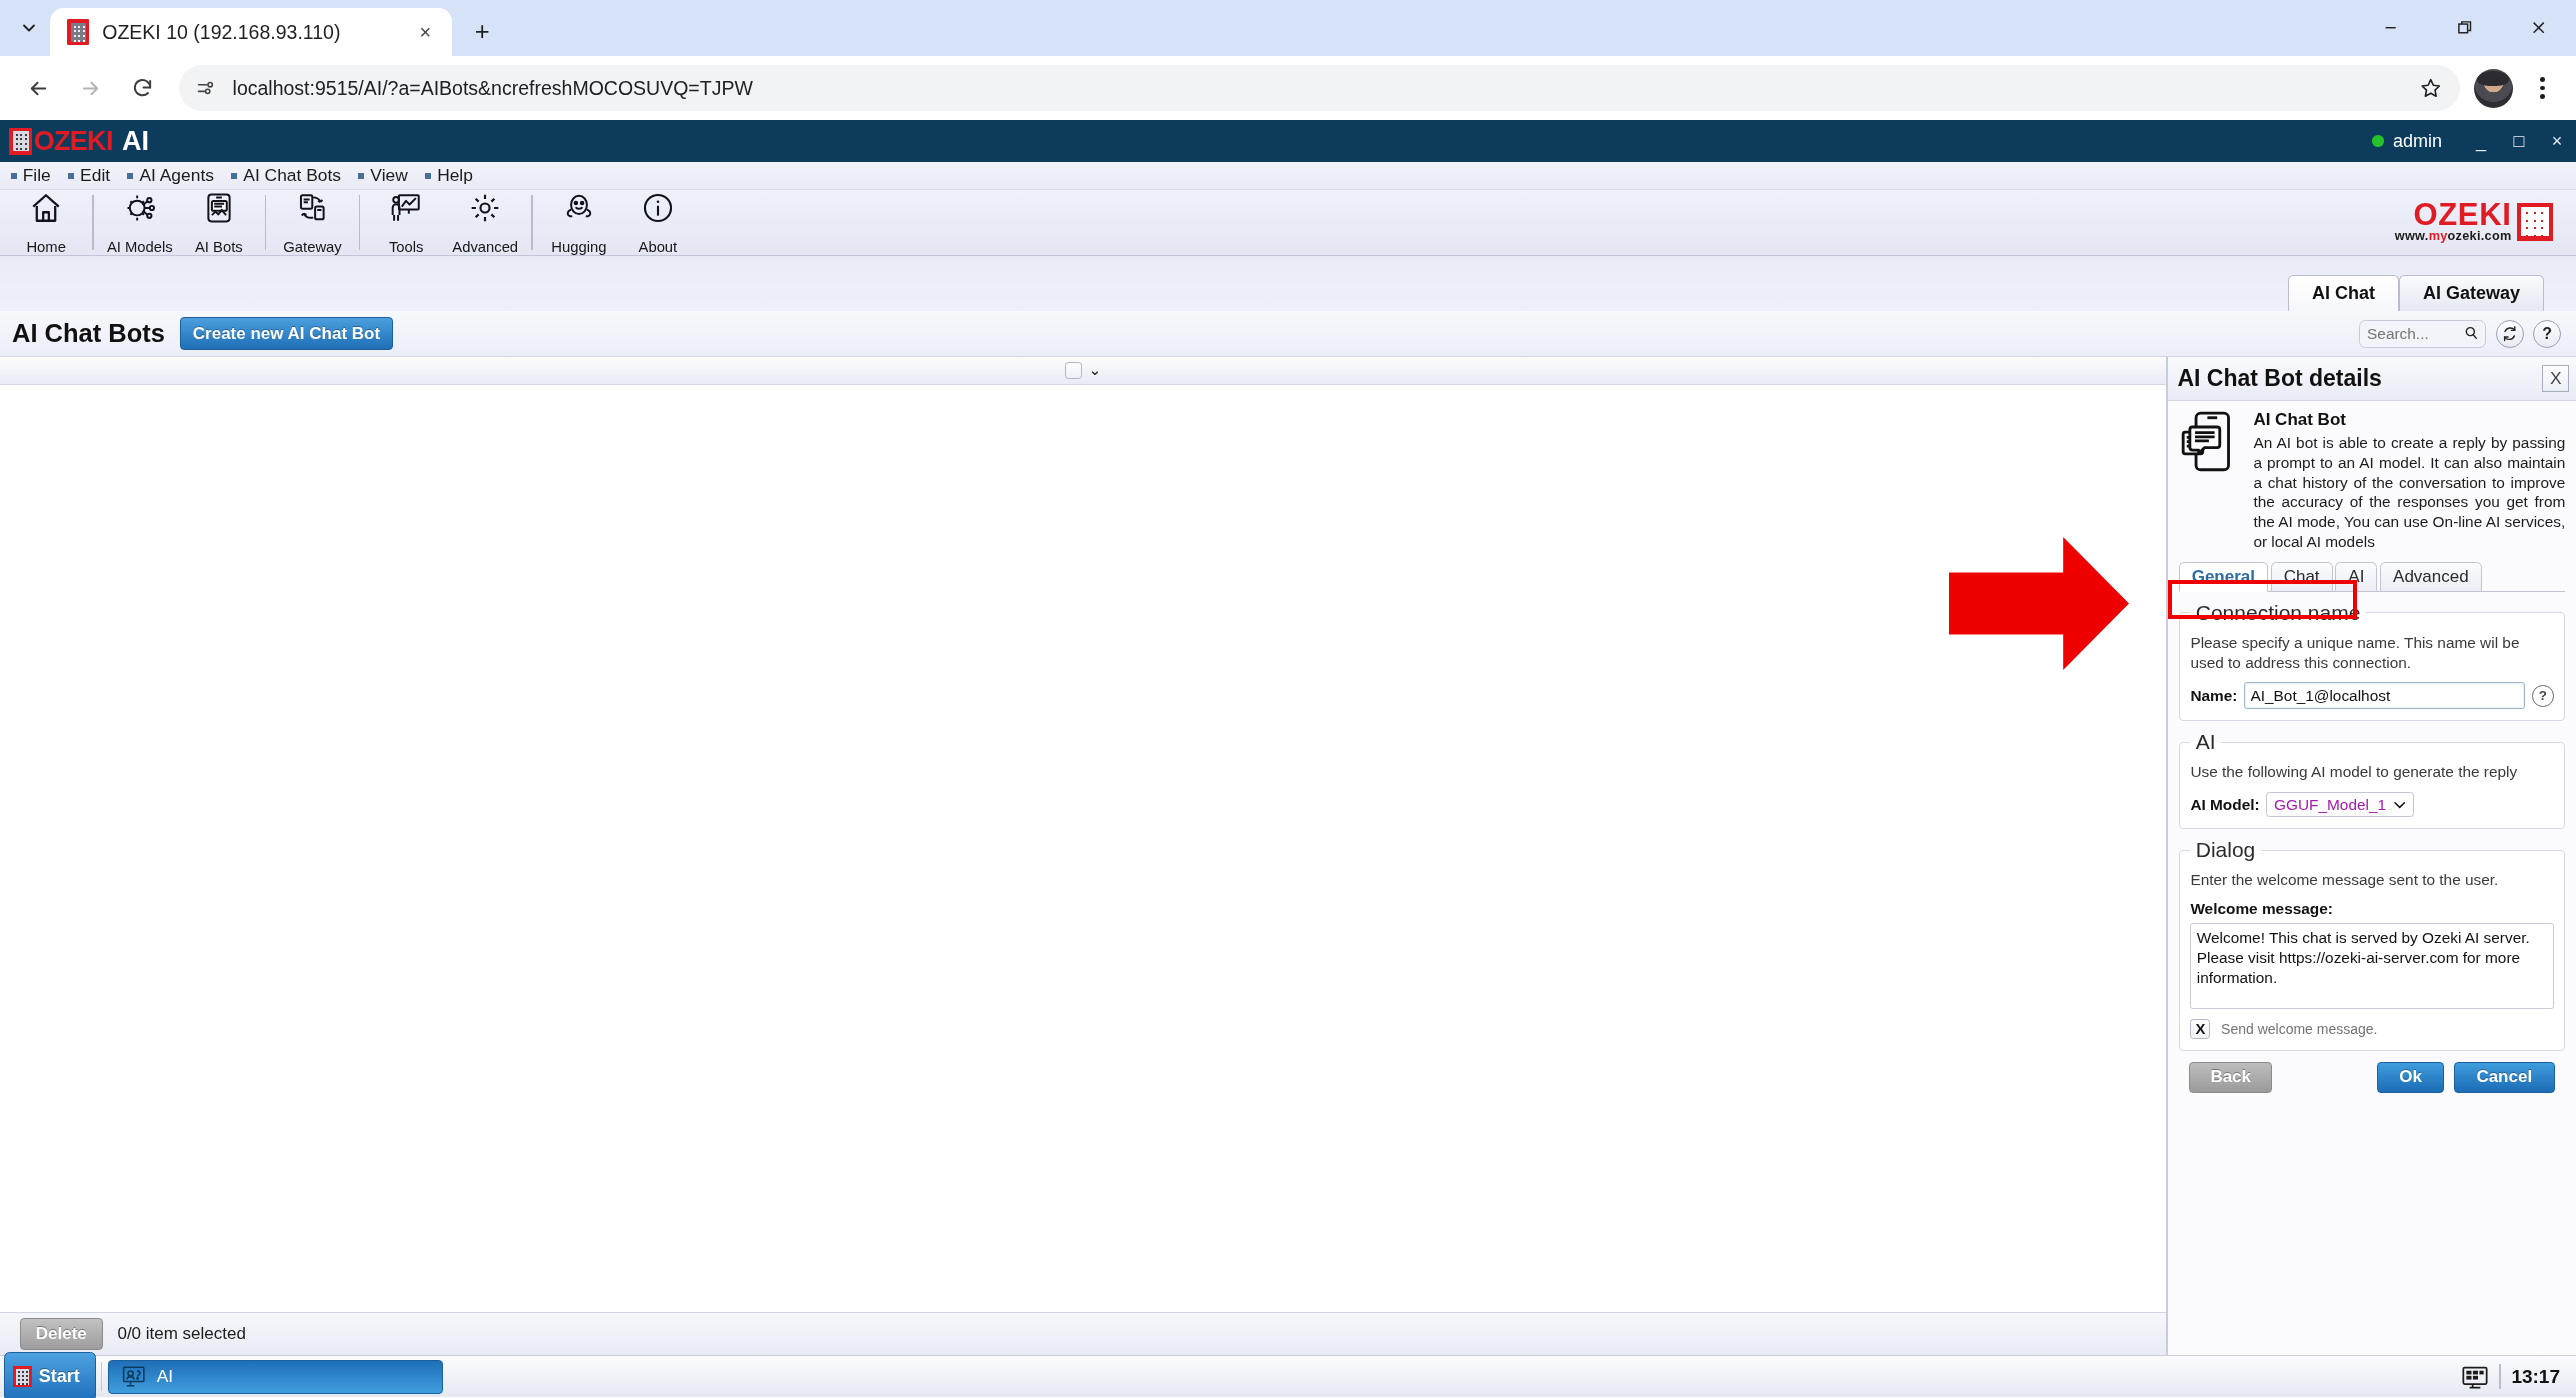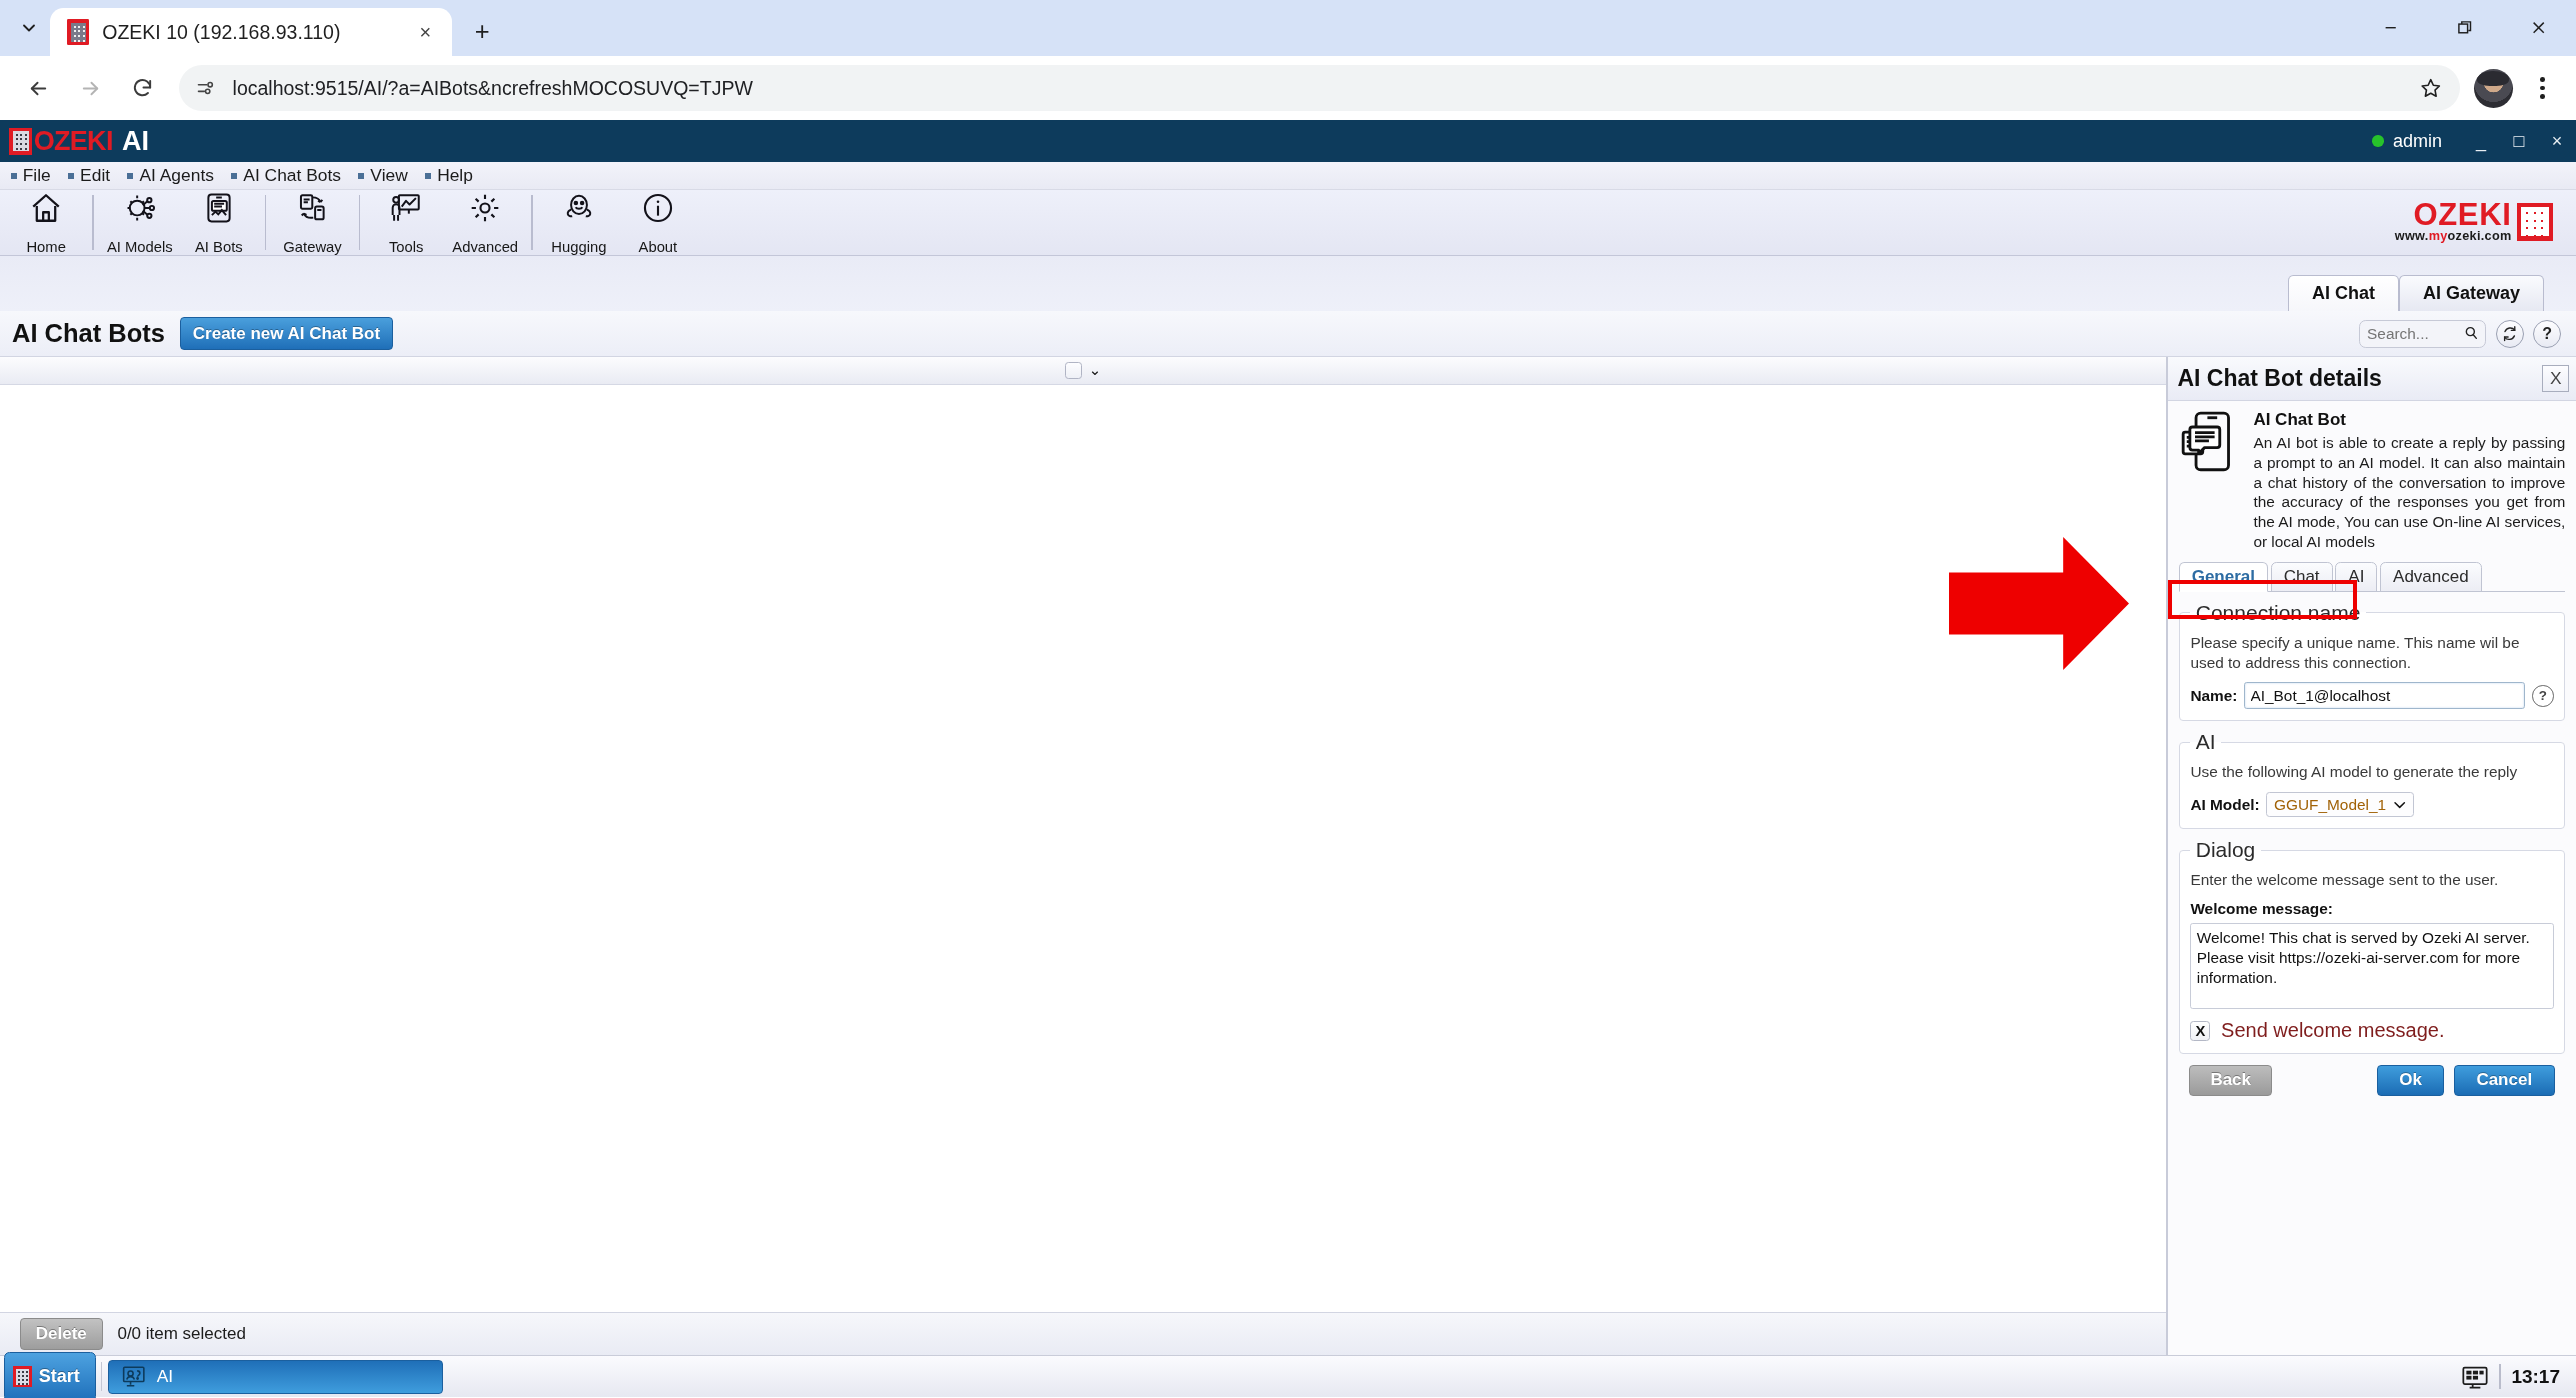--- a/index.html
+++ b/index.html
@@ -440,21 +440,21 @@
     display:flex; align-items:center; justify-content:center;
     font-size: 13.4px; font-weight: bold; flex: 0 0 auto;
   }
   .select-box {
     height: 25.5px;
     border: 0.7px solid #c2c6d3;
     border-radius: 3.4px;
     background: #fdfdfe;
     display: inline-flex; align-items: center;
     gap: 6.7px; padding: 0 6.7px;
-    font-size: 15.4px; color:#a16207;
+    font-size: 15.4px; color:#a21caf;
   }
   .select-caret { font-size: 13.4px; color:#111; }
 
   .ai-highlight {
     position: absolute;
     left: 2168px; top: 580px;
     width: 189px; height: 39px;
     border: 4px solid #ee0000;
     z-index: 40;
     pointer-events: none;
@@ -474,21 +474,21 @@
     outline: none;
   }
   .check-row { display:flex; align-items:center; gap: 10.7px; margin-top: 8px; }
   .check-box {
     width: 20px; height: 20px;
     border: 0.7px solid #b4b8c6; border-radius: 3.4px;
     background: linear-gradient(to bottom,#ffffff,#f0f1f6);
     display:flex; align-items:center; justify-content:center;
     font-size: 14.8px; font-weight: bold; color:#111;
   }
-  .check-label { font-size: 20px; color:#7f1d1d; }
+  .check-label { font-size: 14px; color:#737373; }
 
   .details-actions {
     display:flex; align-items:center;
     padding: 10.7px 10.7px 0 10.7px;
   }
   .btn-back {
     background: linear-gradient(to bottom,#bdbdbd,#9a9a9a);
     border: 0.7px solid #8b8b8b; border-radius: 4px;
     color:#fff; font-size: 17px; font-weight:bold;
     padding: 4.7px 20px;

